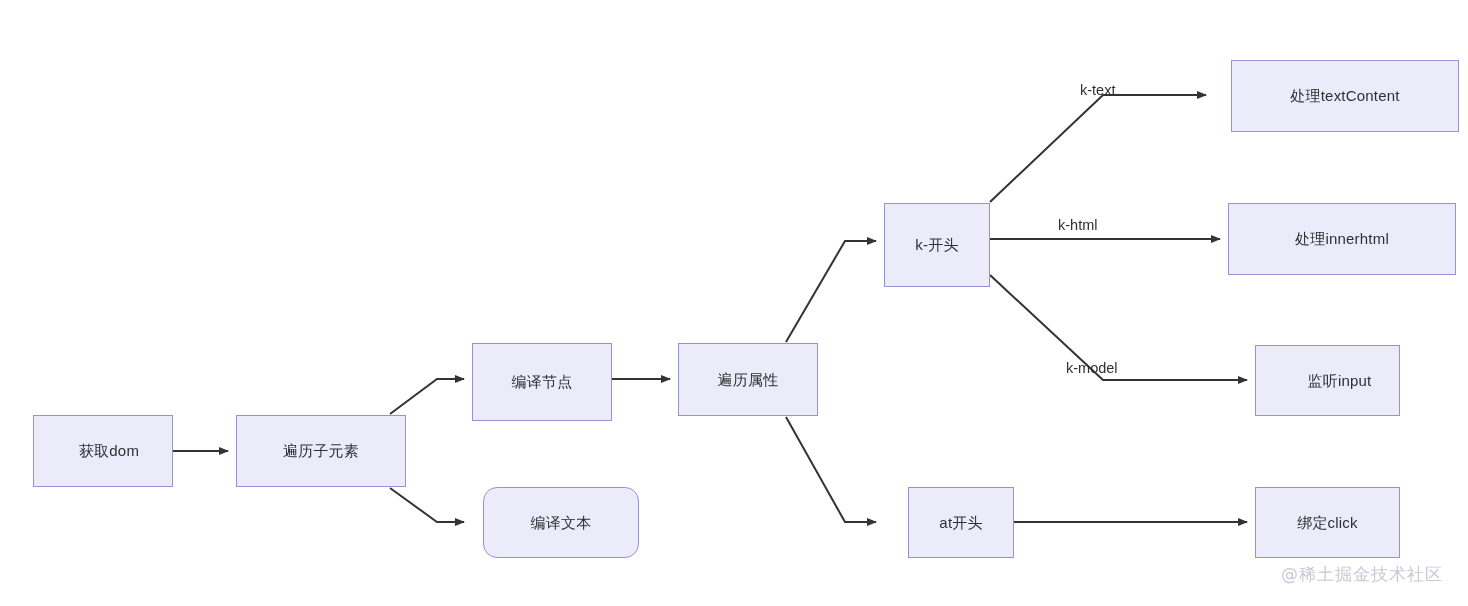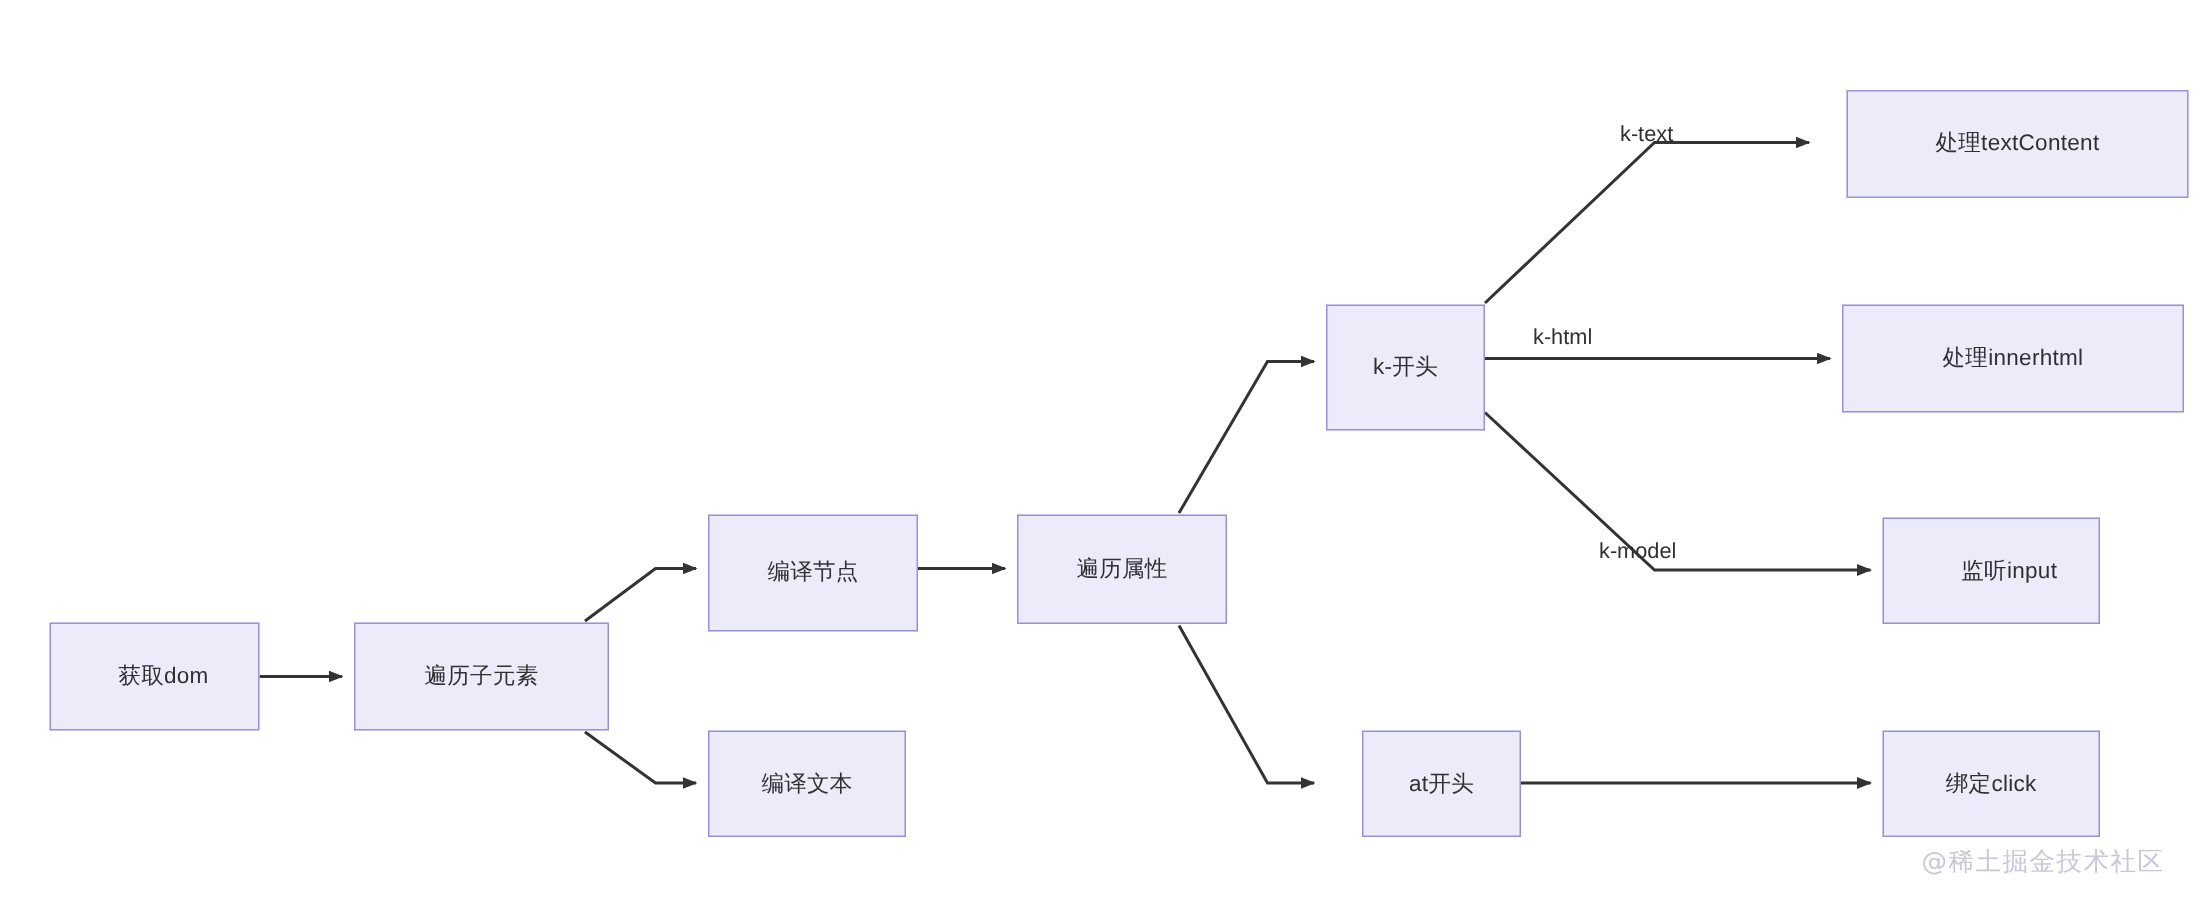--- a/index.html
+++ b/index.html
@@ -83,21 +83,21 @@
   <div id="nodes-layer">
       <div class="node" style="left: 33px; top: 415px; width: 140px; height: 72px; padding-left: 12px;">
         <span>获取dom</span>
       </div>
       <div class="node" style="left: 236px; top: 415px; width: 170px; height: 72px;">
         <span>遍历子元素</span>
       </div>
       <div class="node" style="left: 472px; top: 343px; width: 140px; height: 78px;">
         <span>编译节点</span>
       </div>
-      <div class="node" style="left: 472px; top: 487px; width: 132px; height: 71px;">
+      <div class="node" style="left: 483px; top: 487px; width: 156px; height: 71px; border-radius: 14px;">
         <span>编译文本</span>
       </div>
       <div class="node" style="left: 678px; top: 343px; width: 140px; height: 73px;">
         <span>遍历属性</span>
       </div>
       <div class="node" style="left: 884px; top: 203px; width: 106px; height: 84px;">
         <span>k-开头</span>
       </div>
       <div class="node" style="left: 908px; top: 487px; width: 106px; height: 71px;">
         <span>at开头</span>
@@ -110,19 +110,19 @@
       </div>
       <div class="node" style="left: 1255px; top: 345px; width: 145px; height: 71px; padding-left: 24px;">
         <span>监听input</span>
       </div>
       <div class="node" style="left: 1255px; top: 487px; width: 145px; height: 71px;">
         <span>绑定click</span>
       </div>
     </div>
   <div id="labels-layer">
       <div class="edge-label" style="left: 1080px; top: 83px;">k-text</div>
-      <div class="edge-label" style="left: 1022px; top: 218px;">k-html</div>
+      <div class="edge-label" style="left: 1058px; top: 218px;">k-html</div>
       <div class="edge-label" style="left: 1066px; top: 361px;">k-model</div>
     </div>
 
   <div class="watermark" style="left: 1281px; top: 563px;">@稀土掘金技术社区</div>
 
 </div>
 
 </body></html>

